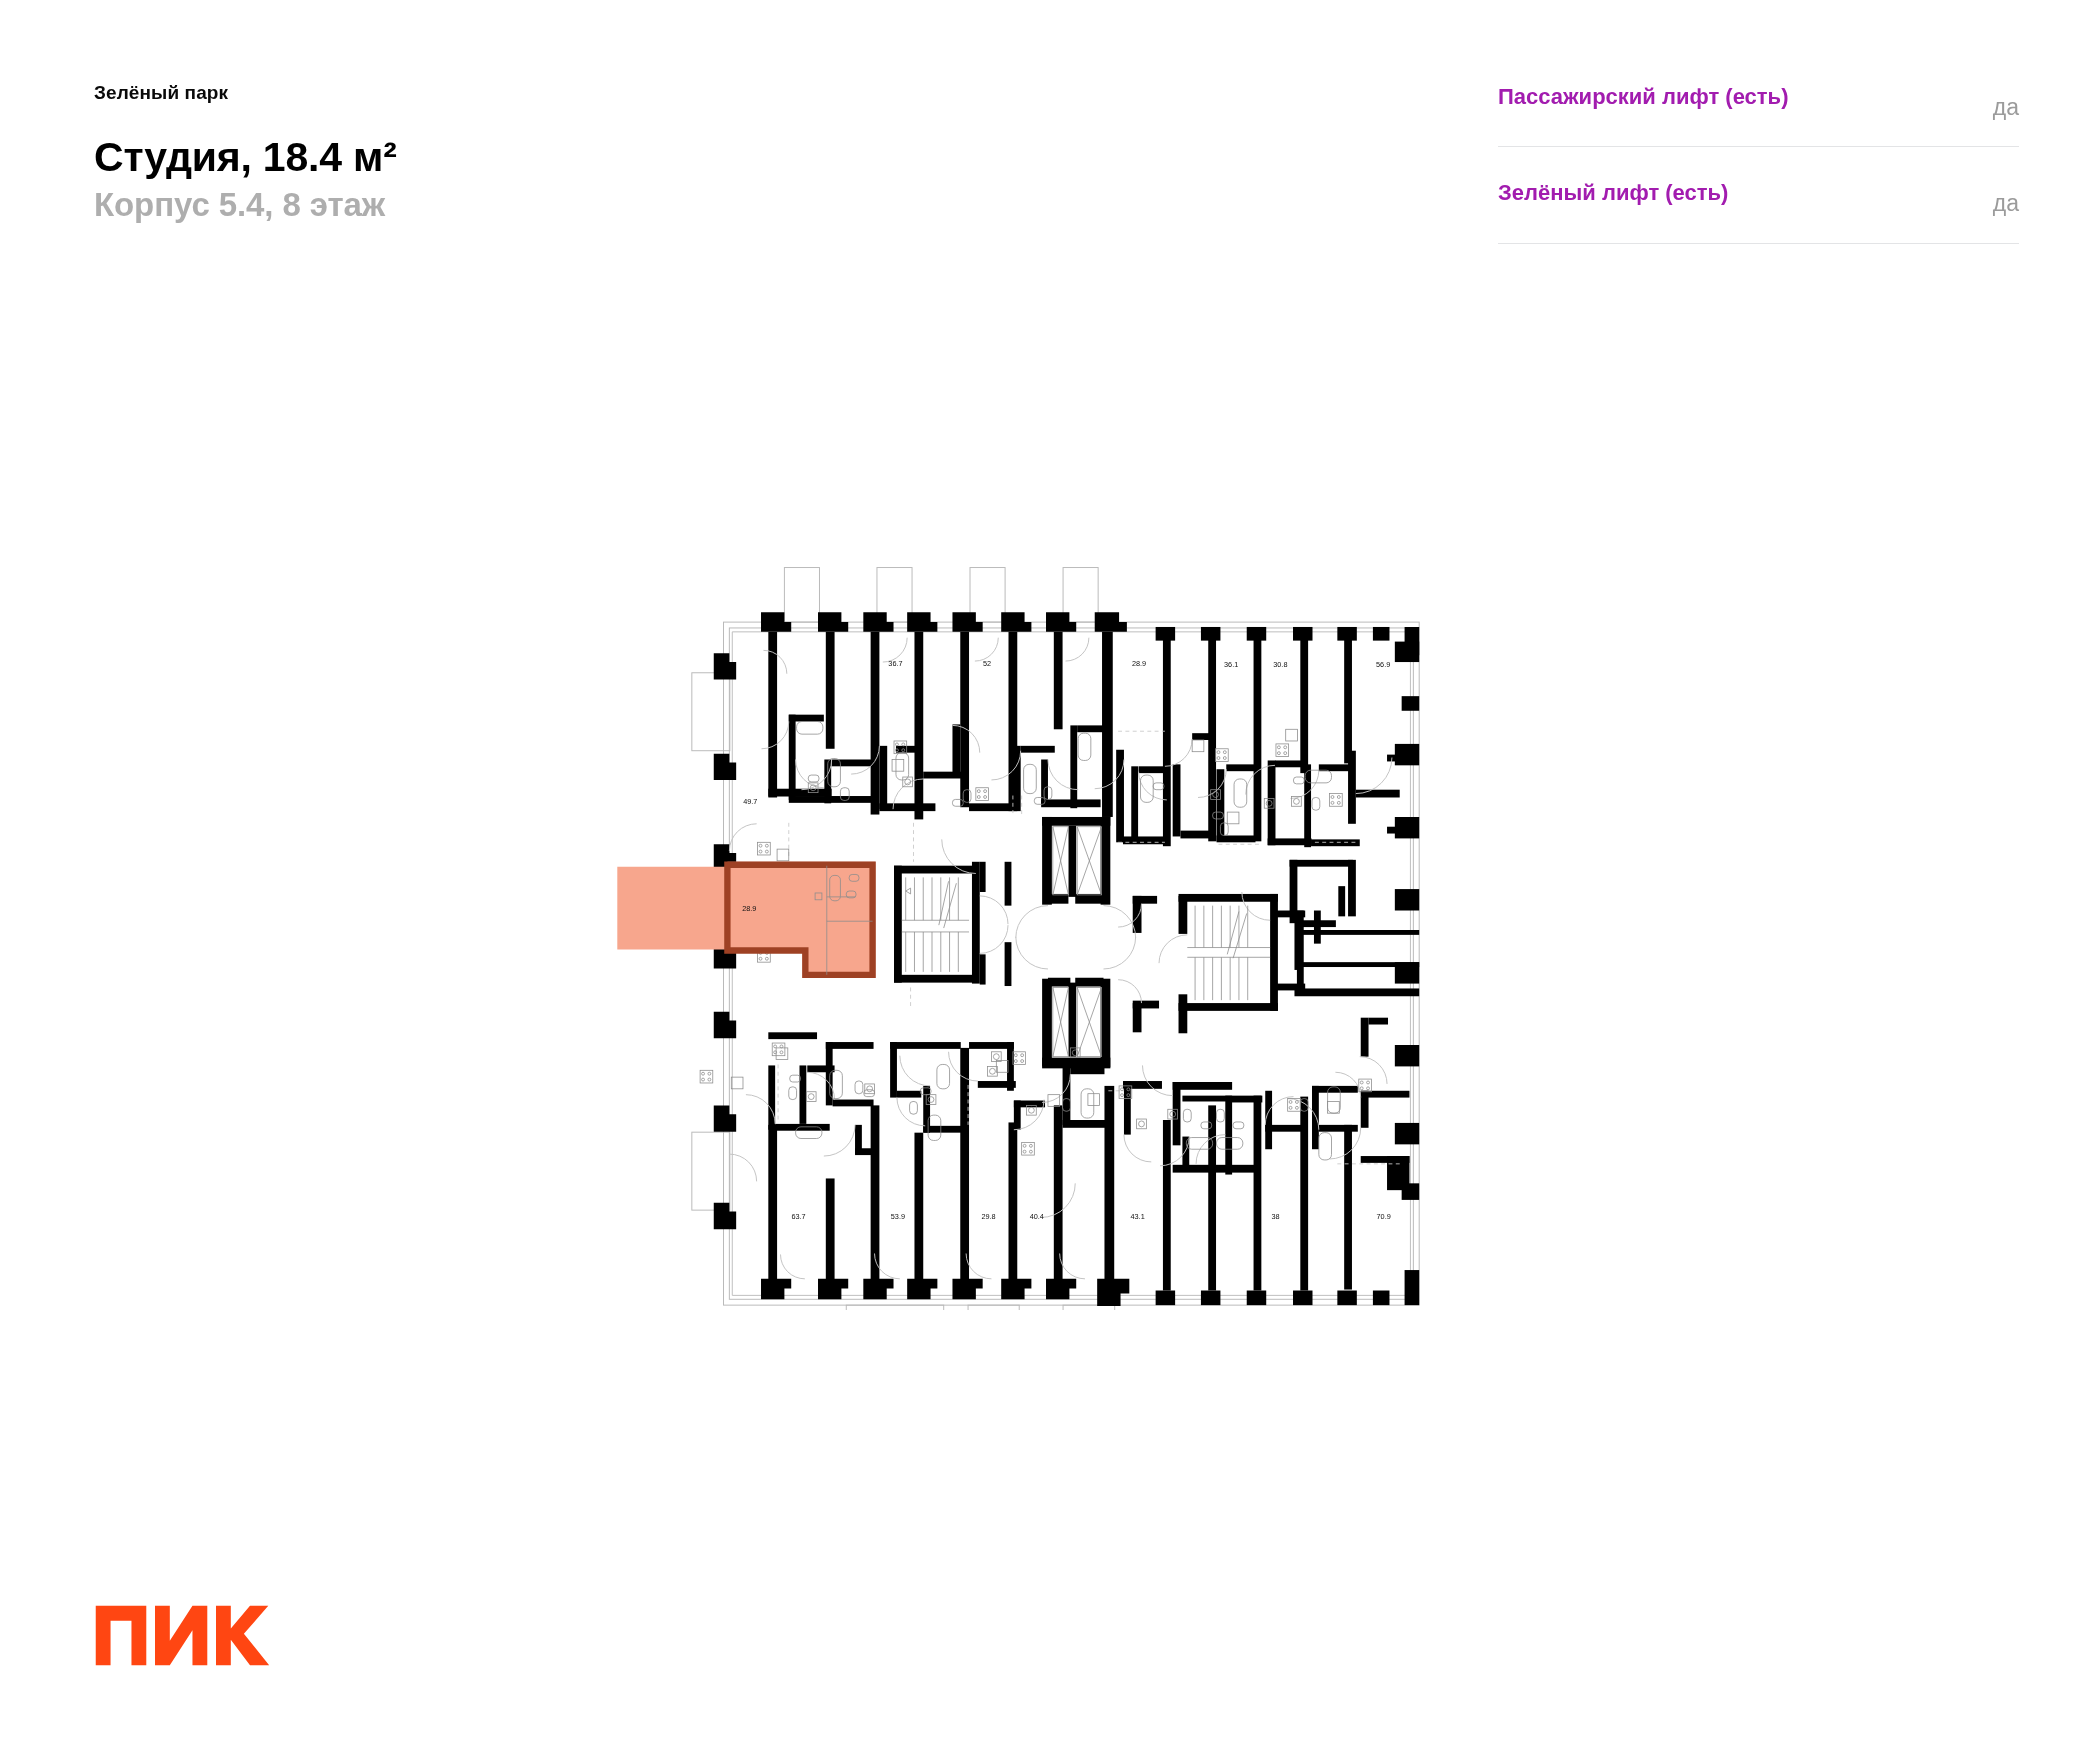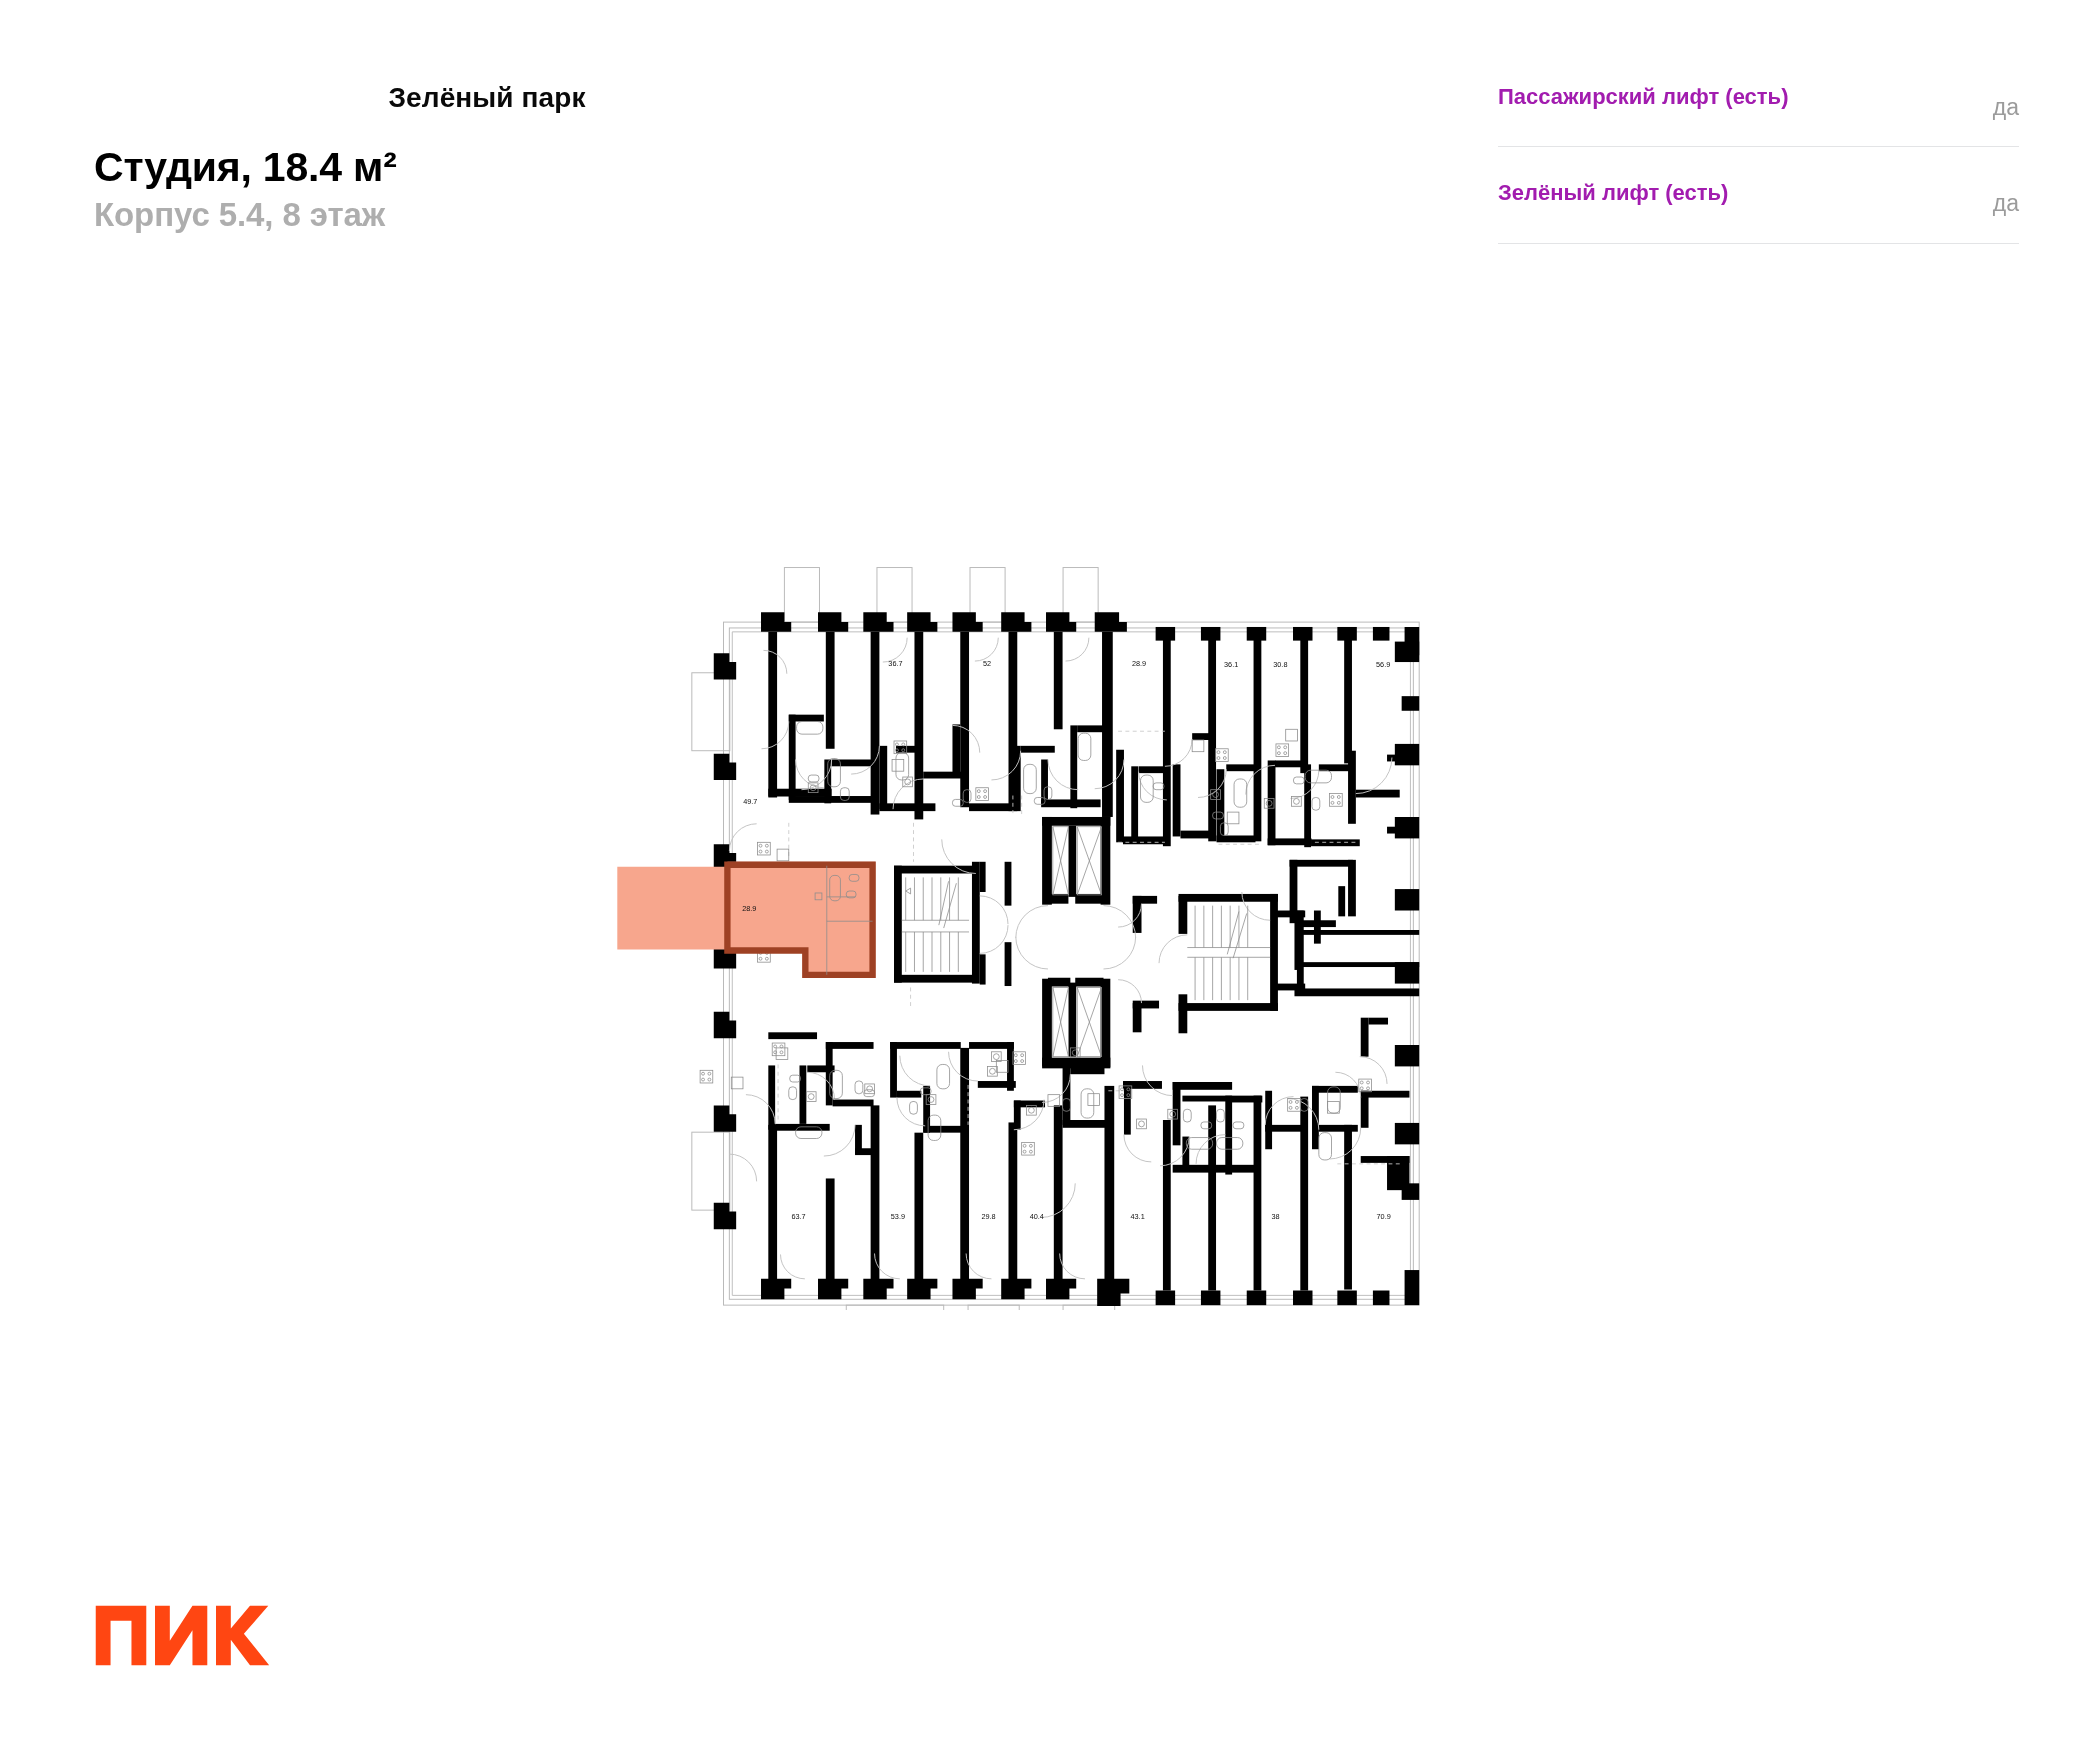--- a/index.html
+++ b/index.html
@@ -7,22 +7,22 @@
   body{
     width:2096px;height:1747px;
     font-family:"Liberation Sans","DejaVu Sans",sans-serif;
     -webkit-font-smoothing:antialiased;
     position:relative;overflow:hidden;
   }
 
   
   #header-left{position:absolute;left:94px;top:83px;width:786px;}
   #project-name{
-    font-size:28px;font-weight:700;color:#0a0a0a;letter-spacing:0.1px;
-    line-height:1.1;margin:0 0 31px 0;text-align:center;
+    font-size:19px;font-weight:700;color:#0a0a0a;letter-spacing:0.1px;
+    line-height:1.1;margin:0 0 31px 0;
   }
   #plan-title{
     font-size:41px;font-weight:700;color:#000000;letter-spacing:-0.2px;
     line-height:1.12;margin:0;white-space:nowrap;
   }
   #plan-subtitle{
     font-size:33px;font-weight:700;color:#aeaeae;letter-spacing:-0.1px;
     line-height:1.25;margin:3.5px 0 0 0;white-space:nowrap;
   }
 

